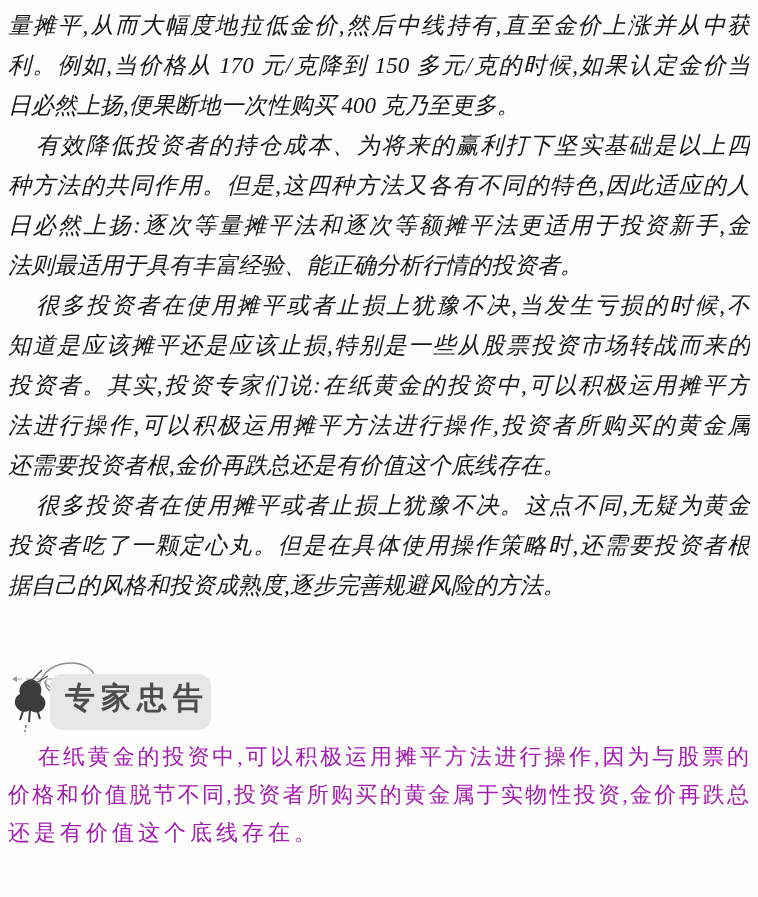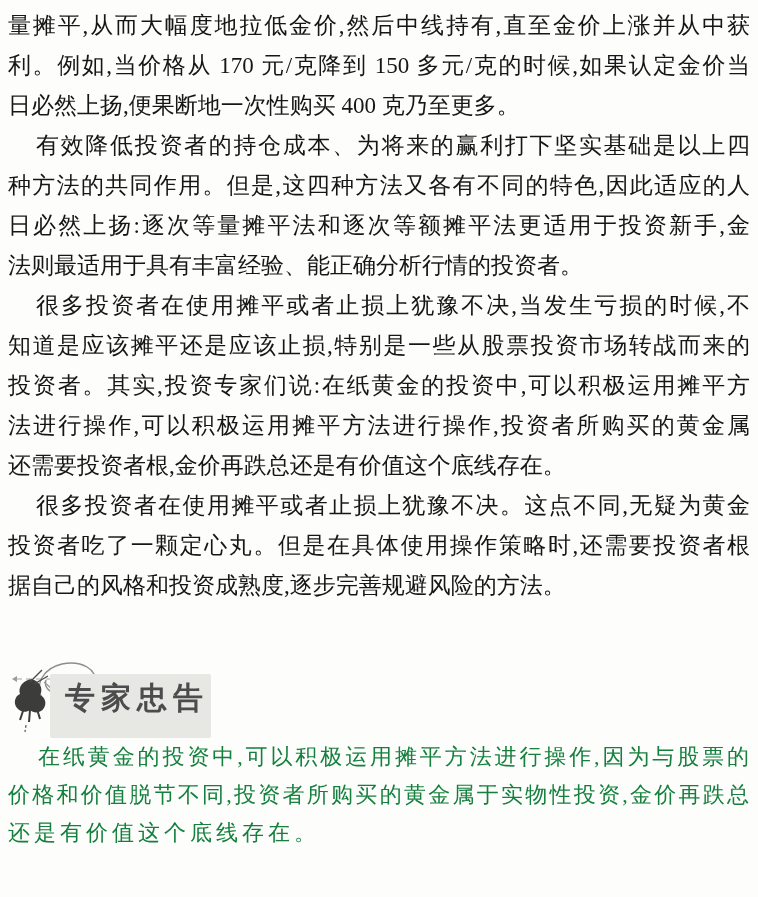--- a/index.html
+++ b/index.html
@@ -6,60 +6,60 @@
   body {
     width: 758px; height: 897px;
     background: #fdfdfc;
     color: #161616;
     font-family: "Liberation Serif", "DejaVu Serif", serif;
     overflow: hidden;
   }
   .page { padding: 4px 8px 0 8px; width: 742px; }
 
   
-  .body-text { padding-top: 2px; }
+  .body-text { padding-top: 2px; font-style: italic; }
   .line {
     font-size: 23px;
     line-height: 40px;
     height: 40px;
     text-align: justify;
     text-align-last: justify;
     overflow: hidden;
     white-space: nowrap;
   }
   .line.last { text-align-last: left; }
   .line.indent { text-indent: 28px; }
 
   
   .advice-header { position: relative; height: 88px; margin-top: 40px; }
   .band {
     position: absolute; left: 42px; top: 28px;
-    width: 161px; height: 64px;
+    width: 161px; height: 56px;
     background: #e7e7e4;
-    border-radius: 2px;
+    border-radius: 12px;
   }
   .heading {
     display: block;
     font-size: 30px;
     font-weight: bold;
     letter-spacing: 6px;
     line-height: 48px;
     padding-left: 15px;
     color: #4c4c4c;
   }
   .sketch { position: absolute; left: -4px; top: 0; }
 
   
   .advice-text { margin-top: 4px; }
   .advice-text .line {
     font-size: 22px;
     line-height: 38px;
     height: 38px;
     letter-spacing: 1px;
-    color: #15803d;
+    color: #a21caf;
   }
   .advice-text .line.last { letter-spacing: 4px; }
   .advice-text .line.indent { text-indent: 30px; }
 </style>
 </head>
 <body>
 
 <div class="page">
 
   <div class="body-text">

